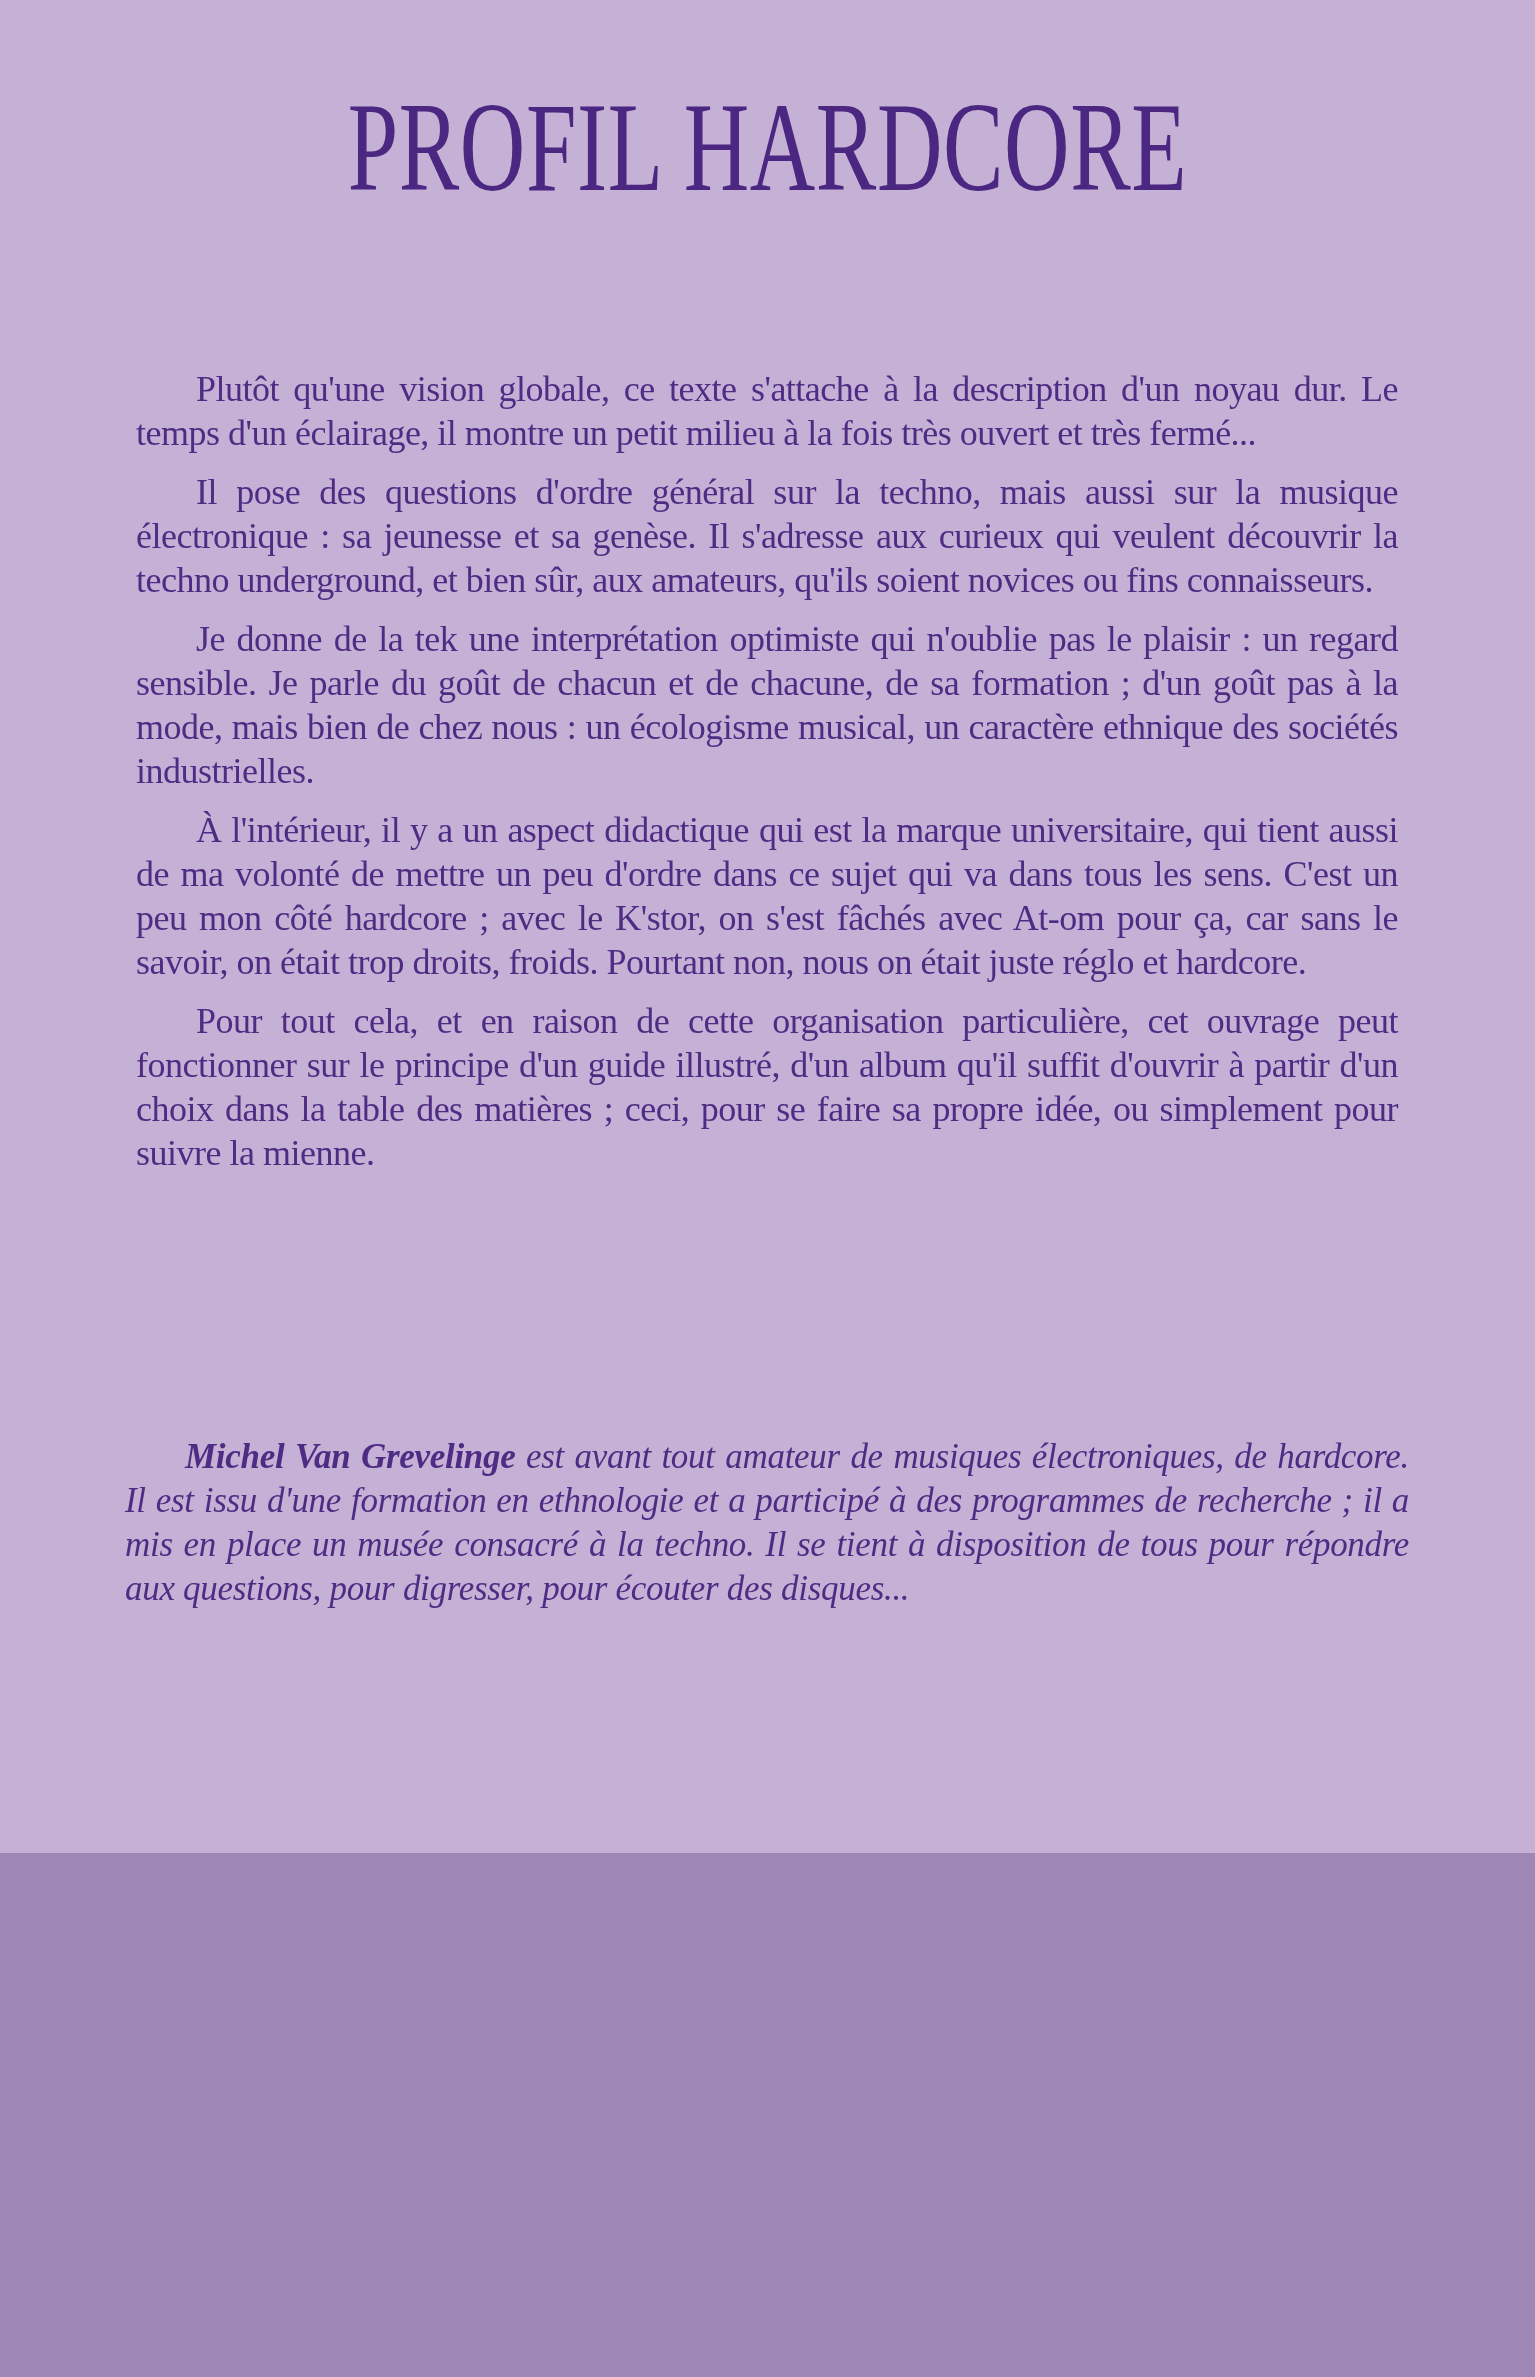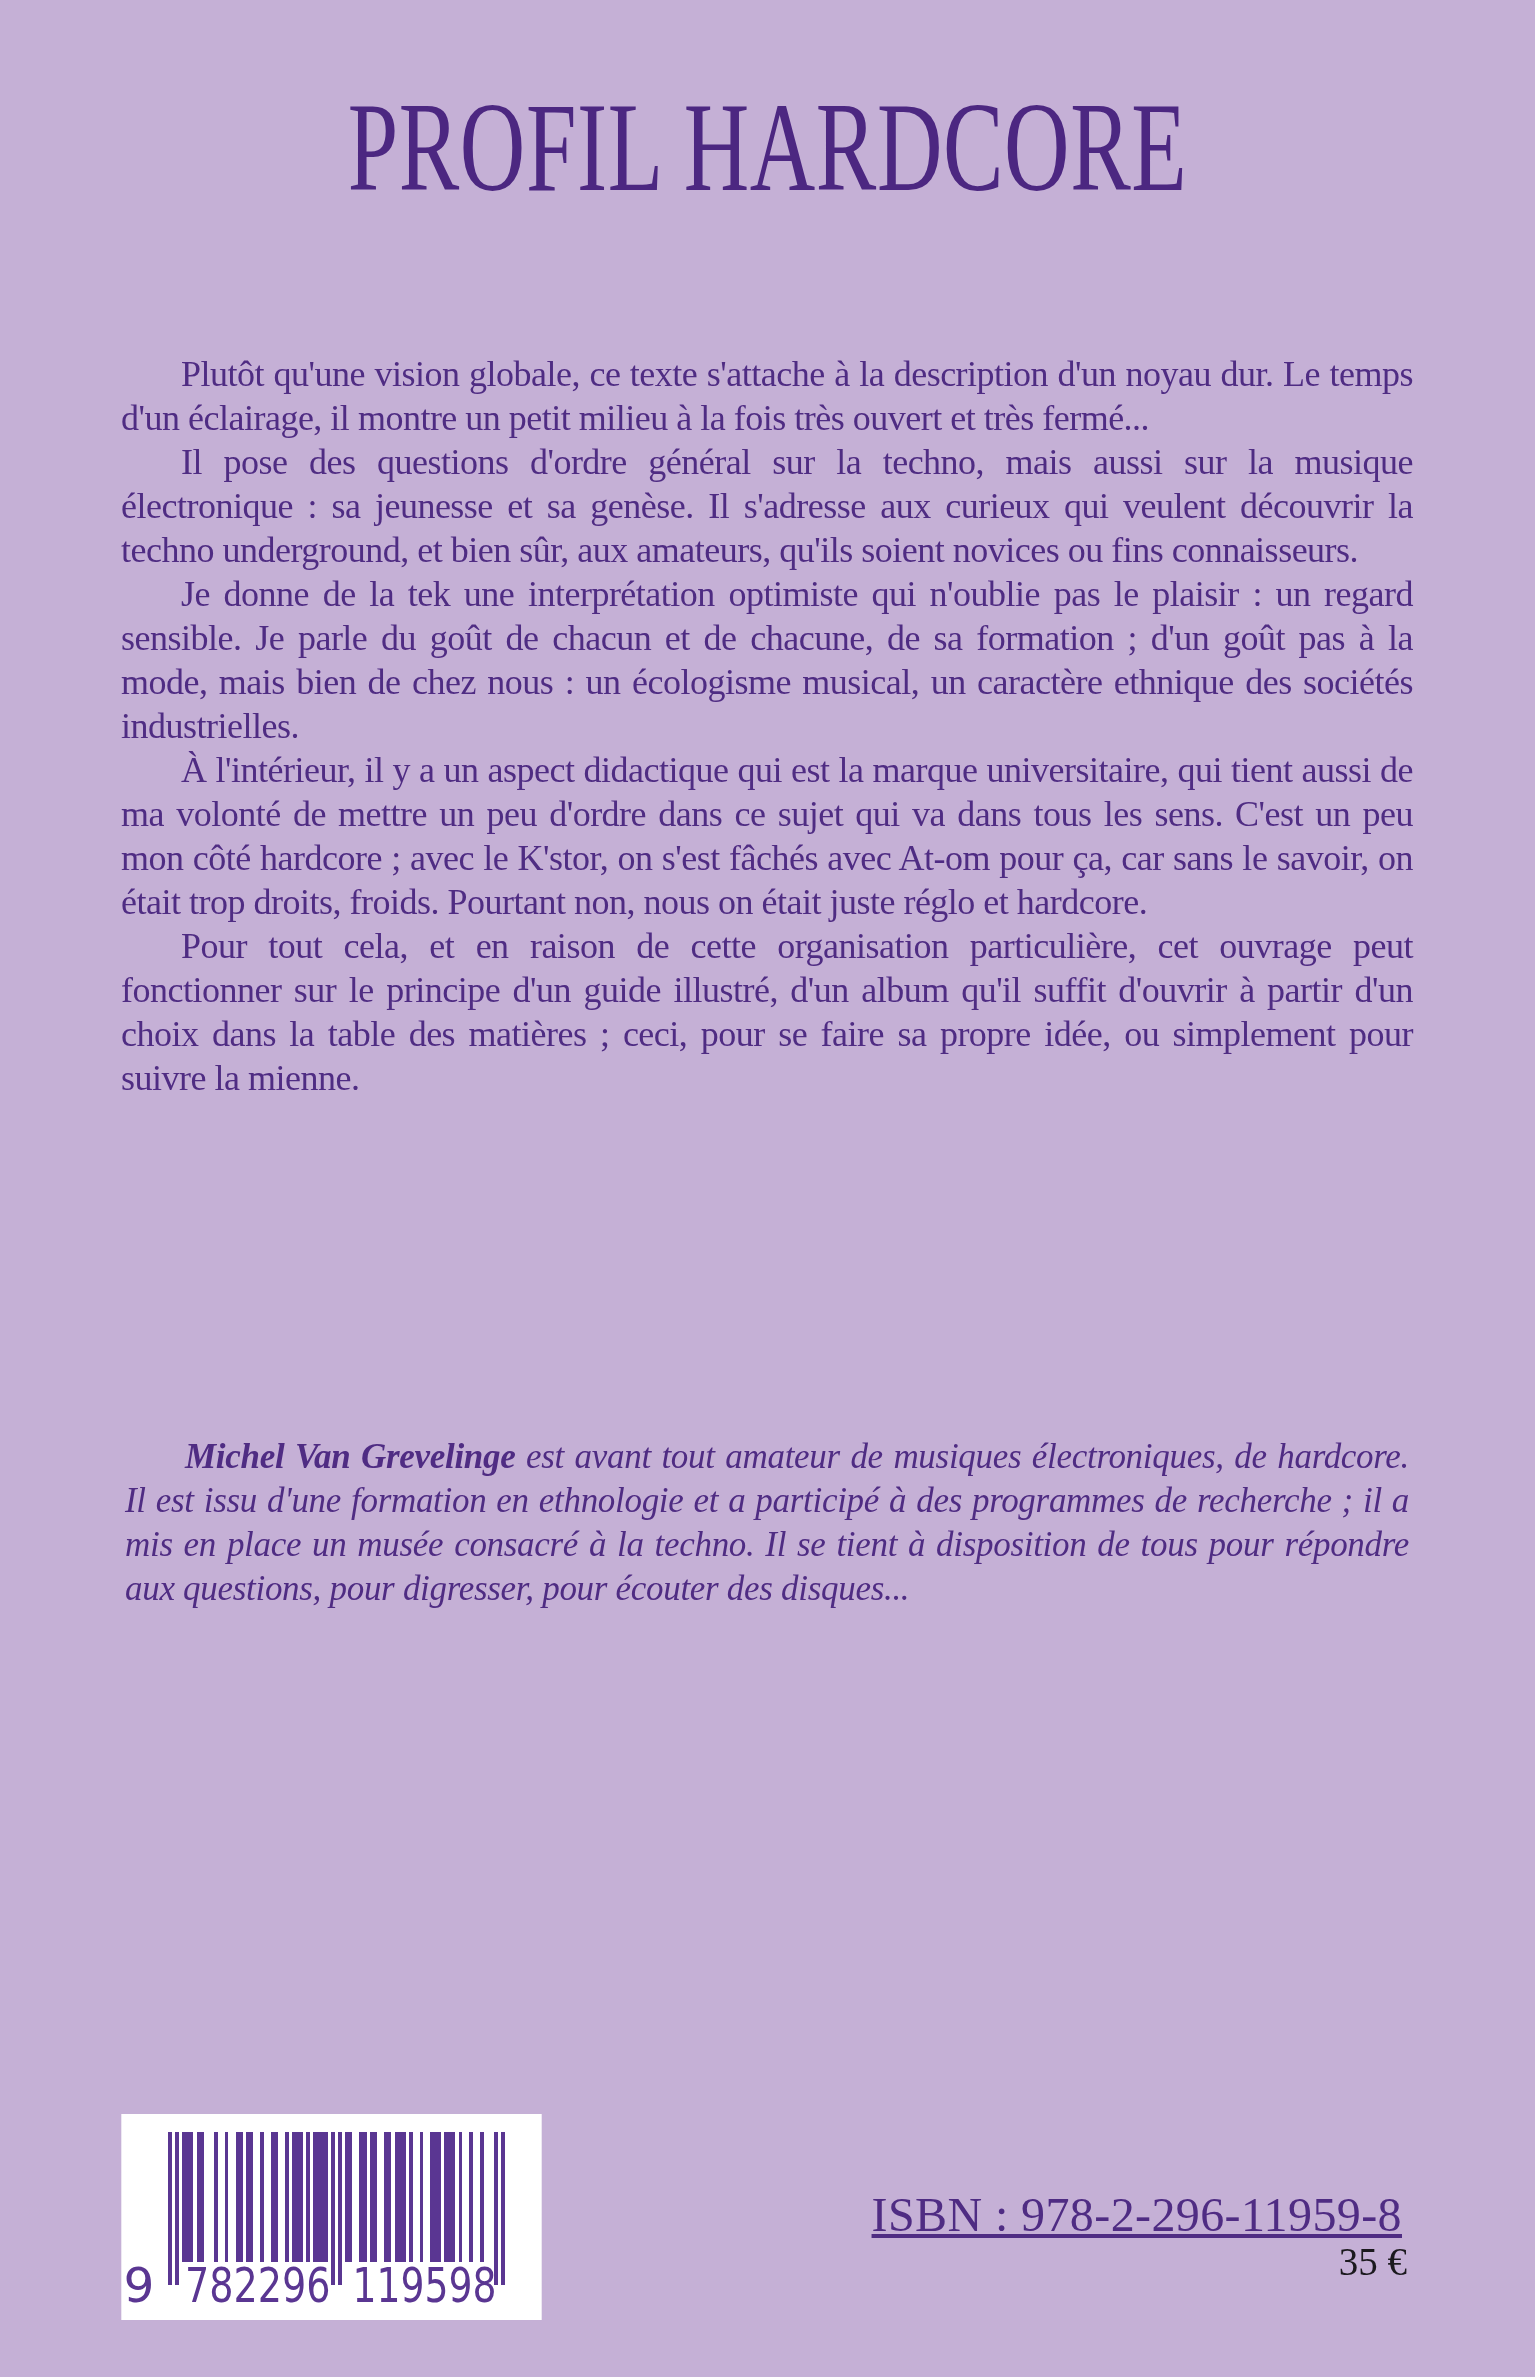--- a/index.html
+++ b/index.html
@@ -2,37 +2,37 @@
 <html style="--bg: #c5b0d6; --ink: #4f2c83; --title-ink: #4c2781; --price-ink: #1b191e; --barcode-ink: #5a3692; --barcode-bg: #ffffff;font-size:13.4px"><head>
 <meta charset="utf-8">
 <style>
   :root{
     --bg:#c5b0d6; --ink:#4f2c83; --title-ink:#4c2781;
     --price-ink:#1b191e; --barcode-ink:#5a3692; --barcode-bg:#ffffff;
   }
   html,body{margin:0;padding:0;}
   body{background:#9d87b5;}
   .cover{
-    position:relative; width:1535px; height:2377px;
+    position:relative; width:1535px; height:1853px;
     background:var(--bg); overflow:hidden;
     font-family:"Liberation Serif", serif; color:var(--ink);
   }
   .title{
     position:absolute; top:85px; left:0; width:100%;
     margin:0; text-align:center; font-weight:normal;
     font-size:126px; line-height:1; color:var(--title-ink);
     transform:scaleX(0.72); transform-origin:50% 0;
     white-space:nowrap; letter-spacing:0.8px;
   }
   .synopsis{
     position:absolute; left:121px; top:352px; width:1292px;
     font-size:36px; line-height:44px; letter-spacing:-0.5px;
     text-align:justify;
   }
-  .synopsis p{margin:0; text-indent:60px;}
+  .synopsis p{margin:15px; text-indent:60px;}
   .bio{
     position:absolute; left:121px; top:1431px; width:1292px;
     font-size:35px; line-height:44px; letter-spacing:-0.3px;
     font-style:italic; text-align:justify;
   }
   .bio p{margin:4px; text-indent:60px;}
   .bio strong{font-weight:bold; font-style:italic;}
   .barcode-box{
     position:absolute; left:121px; top:2114px; width:421px; height:206px;
   }

